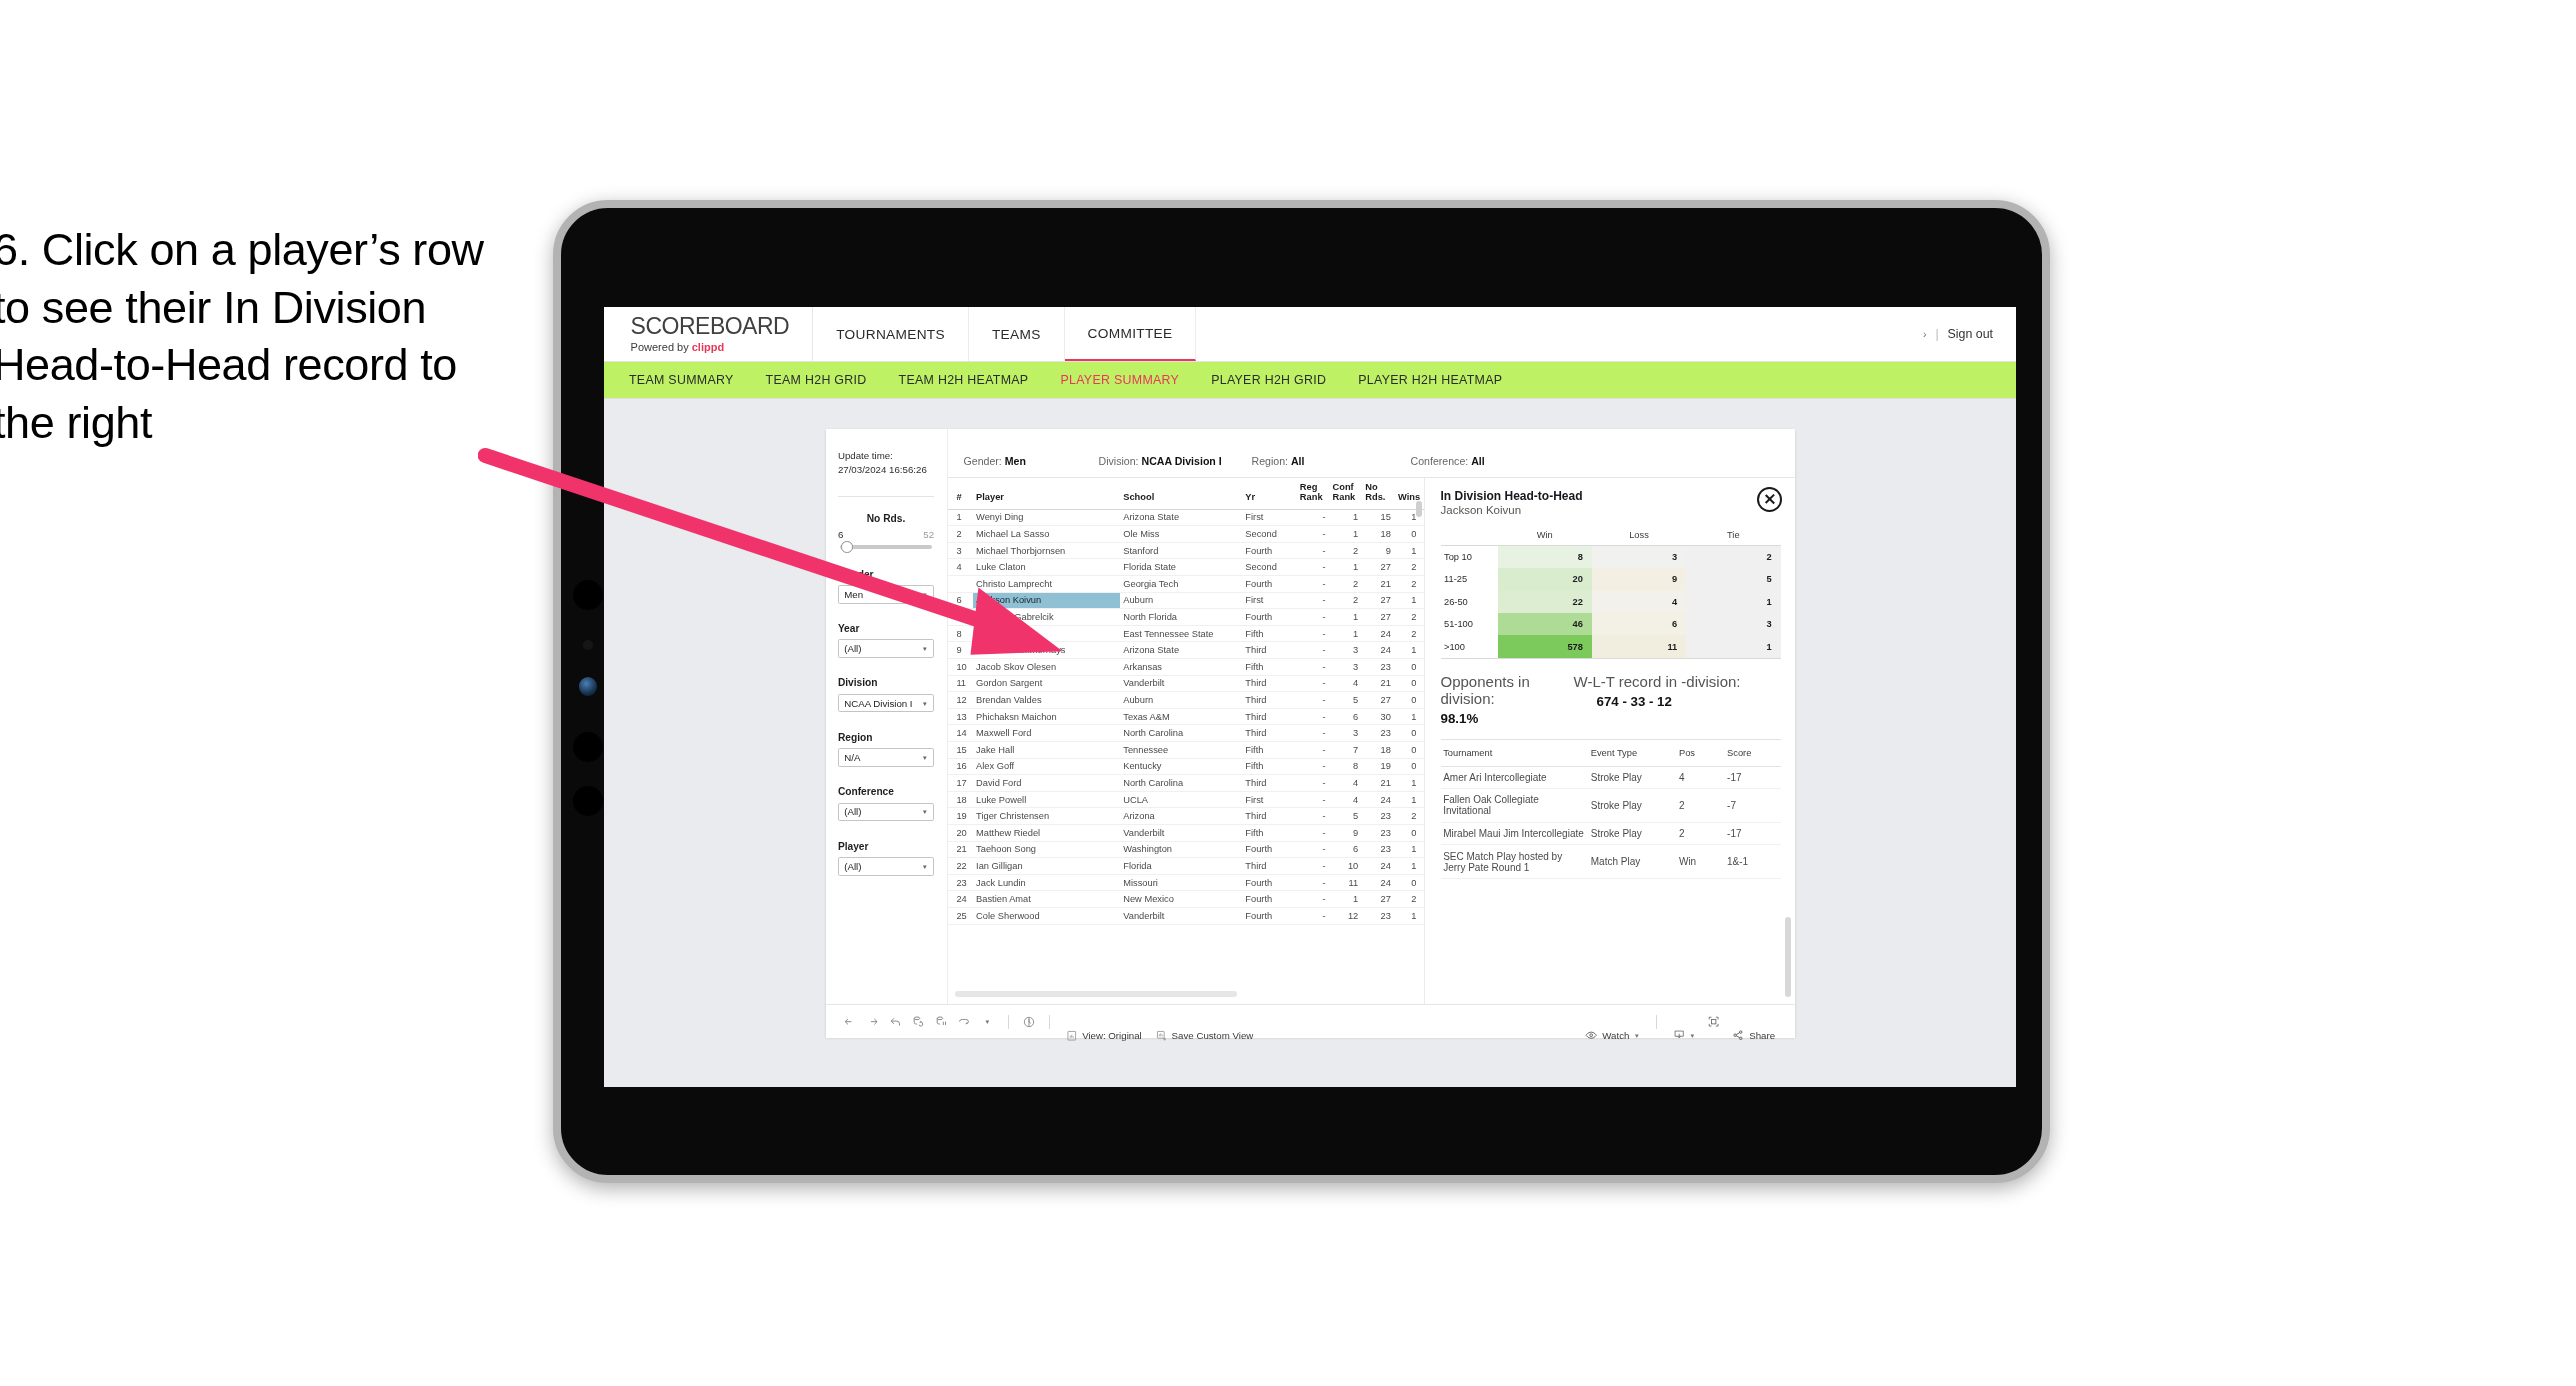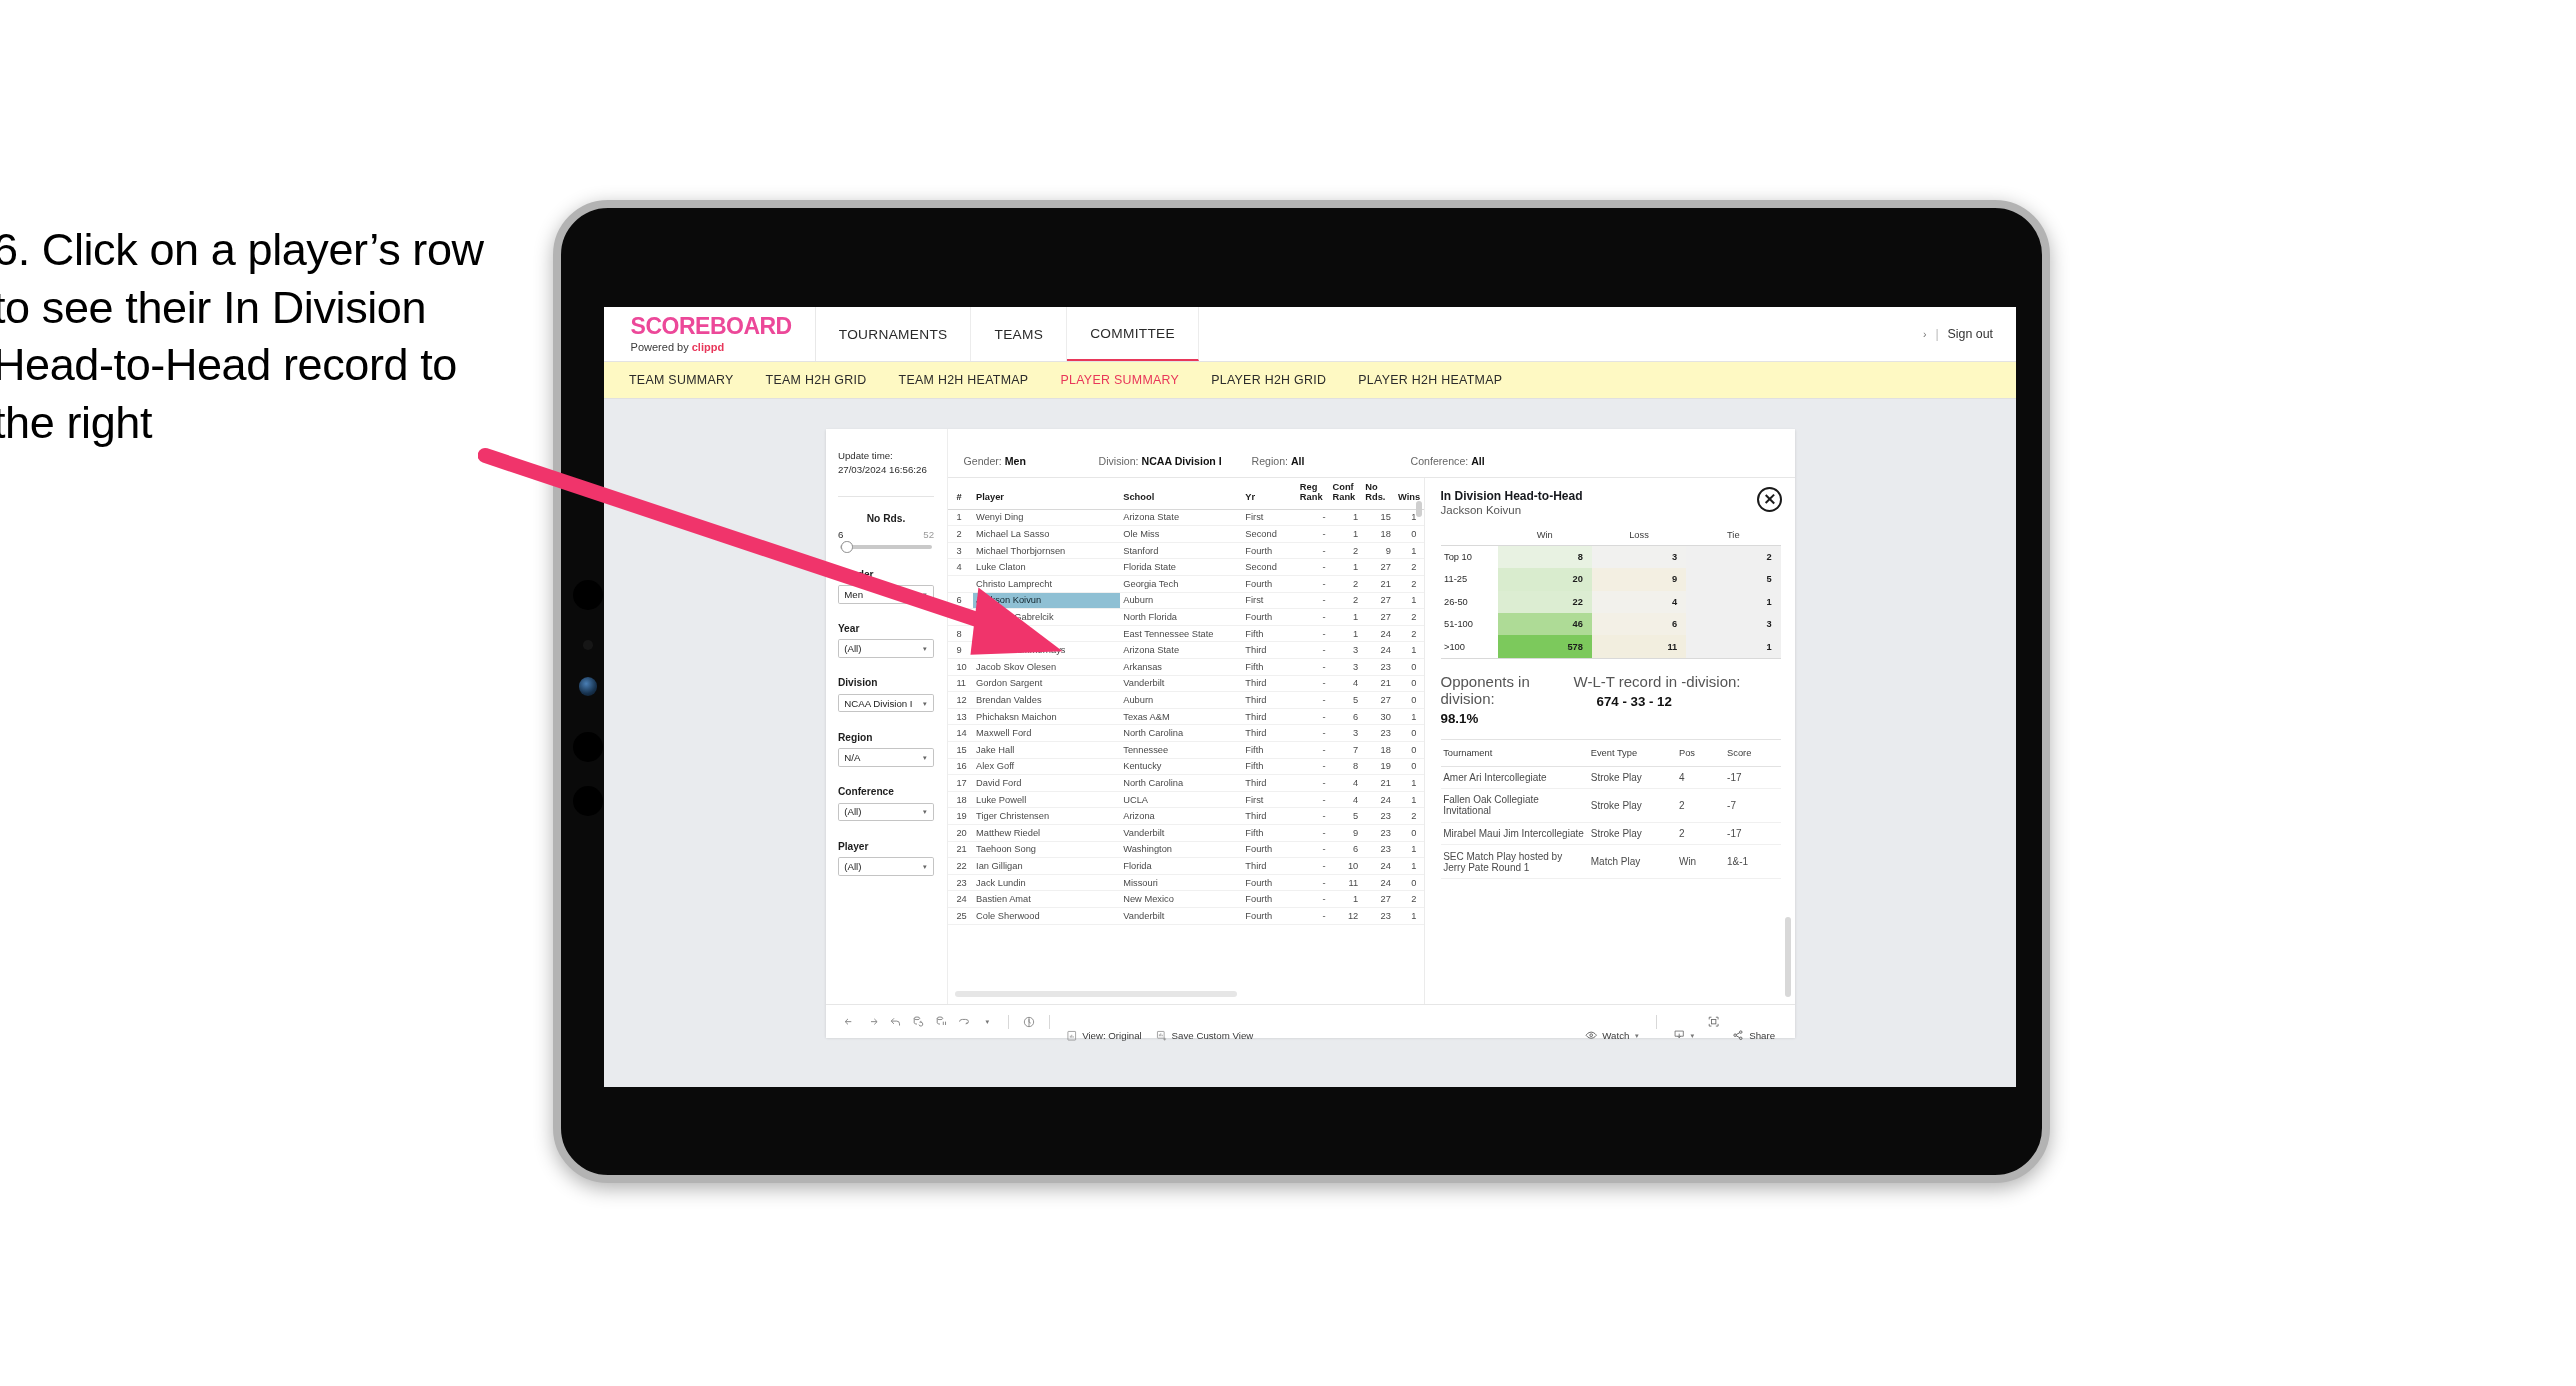--- a/index.html
+++ b/index.html
@@ -52,40 +52,40 @@
   .cam-big2 { top:524px; width:30px; height:30px; background:#000; }
   .cam-big3 { top:578px; width:30px; height:30px; background:#000; }
 
   
   .app-header {
     height: 55px; background:#fff; display:flex; align-items:stretch;
     border-bottom: 0.9px solid #e3e3e3;
   }
   .brand { padding: 0 23px 0 26.6px; display:flex; flex-direction:column; justify-content:center;
            border-right:0.9px solid #e8e8e8; }
-  .brand-name { font-size: 23px; font-weight:bold; letter-spacing:-0.5px; color:#ec4899;
+  .brand-name { font-size: 23px; font-weight:normal; letter-spacing:-0.5px; color:#404040;
                 font-family:"Liberation Sans", sans-serif; line-height:1; }
   .brand-sub { font-size:11px; color:#3a3a3a; margin-top:2.7px; }
   .brand-sub .accent { color:#e8375a; font-weight:bold; }
   .nav-tabs { display:flex; align-items:stretch; }
   .nav-tab {
     display:flex; align-items:center; padding: 0 23px;
     font-size: 13.7px; color:#2a2a2a; letter-spacing:0.3px;
     border-right:0.9px solid #ececec; cursor:pointer;
   }
   .nav-tab.active { border-bottom: 2.7px solid #e8375a; }
   .header-right { margin-left:auto; display:flex; align-items:center; padding-right:23px;
                   font-size:12.4px; color:#333; gap:8.9px; }
   .header-right .chev { color:#777; font-size:10.6px; }
   .header-right .sep { color:#bbb; }
   .signout { cursor:pointer; }
 
   
   .subnav {
-    height: 37px; background:#fef9c3; display:flex; align-items:center;
+    height: 37px; background:#bef264; display:flex; align-items:center;
     padding-left: 25px; gap: 32px; border-bottom:0.9px solid #e0e0e0;
   }
   .subnav-item { font-size:12.4px; color:#2b2b2b; letter-spacing:0.3px; cursor:pointer; }
   .subnav-item.active { color:#e8375a; }
 
   
   .dash-wrap { padding: 30px 0 0 0; display:flex; justify-content:center; }
   .dash {
     width: 969px; height: 609px; background:#fff;
     box-shadow: 0 0.9px 2.7px rgba(0,0,0,0.14);

